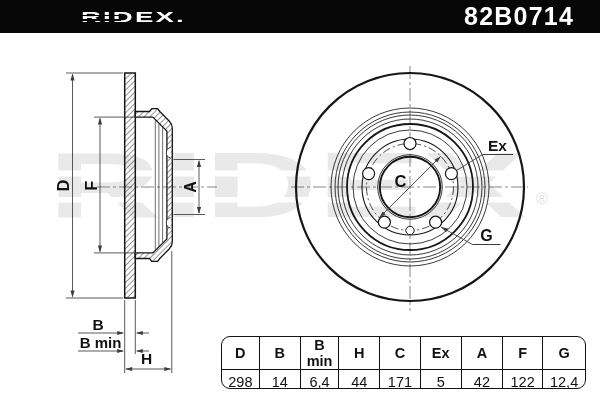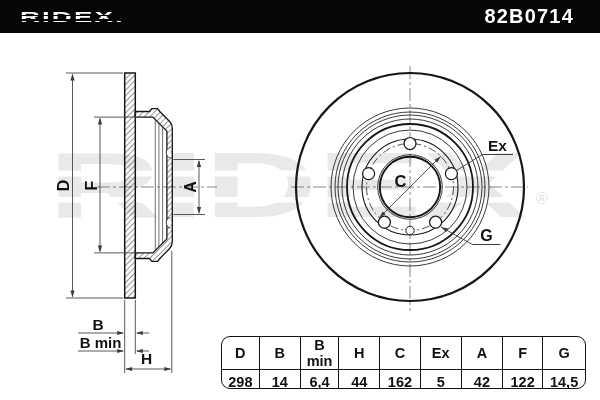--- a/index.html
+++ b/index.html
@@ -1,37 +1,37 @@
 <!DOCTYPE html>
 <html><head>
 <meta charset="utf-8">
 <style>
   html,body{margin:0;padding:0;background:#fff;}
   #stage{position:relative;width:600px;height:400px;overflow:hidden;background:#ffffff;
          font-family:"Liberation Sans",sans-serif;}
   
   .header-bar{position:absolute;left:0;top:0;width:600px;height:33px;background:#060606;}
-  .brand-wrap{position:absolute;left:20px;top:0;height:47px;width:120px;}
+  .brand-wrap{position:absolute;left:20px;top:0;height:47px;width:120px;text-align:right;}
   .brand-text{display:inline-block;color:#ffffff;font-size:15.5px;font-weight:bold;
               letter-spacing:1.2px;line-height:33px;transform:scaleX(1.78);transform-origin:left center;white-space:nowrap;}
   .brand-slice{position:absolute;left:0;width:101px;height:1.7px;background:#060606;}
   .slice-1{top:14.8px;} .slice-2{top:18.9px;}
   .part-number{position:absolute;right:26px;top:0;line-height:33px;color:#ffffff;
-               font-size:20px;font-weight:bold;letter-spacing:1.2px;}
+               font-size:25px;font-weight:bold;letter-spacing:1.2px;}
   
   svg.main{position:absolute;left:0;top:0;}
   svg text{font-family:"Liberation Sans",sans-serif;}
   
   .spec-table-wrap{position:absolute;left:221px;top:336px;width:363px;height:51px;
                    border:1.6px solid #131313;border-radius:9px;overflow:hidden;background:#fff;}
   table.spec{border-collapse:collapse;table-layout:fixed;width:100%;height:100%;}
   table.spec th,table.spec td{border-right:1px solid #131313;text-align:center;vertical-align:middle;
                    font-size:14.5px;color:#111;padding:0;}
   table.spec th{border-bottom:1px solid #131313;font-weight:bold;height:25px;}
-  table.spec td{height:24px;font-weight:bold;}
+  table.spec td{height:24px;font-weight:normal;}
   table.spec th:last-child,table.spec td:last-child{border-right:none;}
 </style>
 </head>
 <body>
 
 <div id="stage">
 
   <div class="header-bar">
     <div class="brand-wrap">
       <span class="brand-text">RIDEX.</span>
@@ -192,23 +192,23 @@
         <th>Ex</th>
         <th>A</th>
         <th>F</th>
         <th>G</th>
       </tr>
       <tr>
         <td>298</td>
         <td>14</td>
         <td>6,4</td>
         <td>44</td>
-        <td>162</td>
+        <td>171</td>
         <td>5</td>
         <td>42</td>
         <td>122</td>
-        <td>14,5</td>
+        <td>12,4</td>
       </tr>
     </tbody>
       </table>
   </div>
 
 </div>
 
 </body></html>

